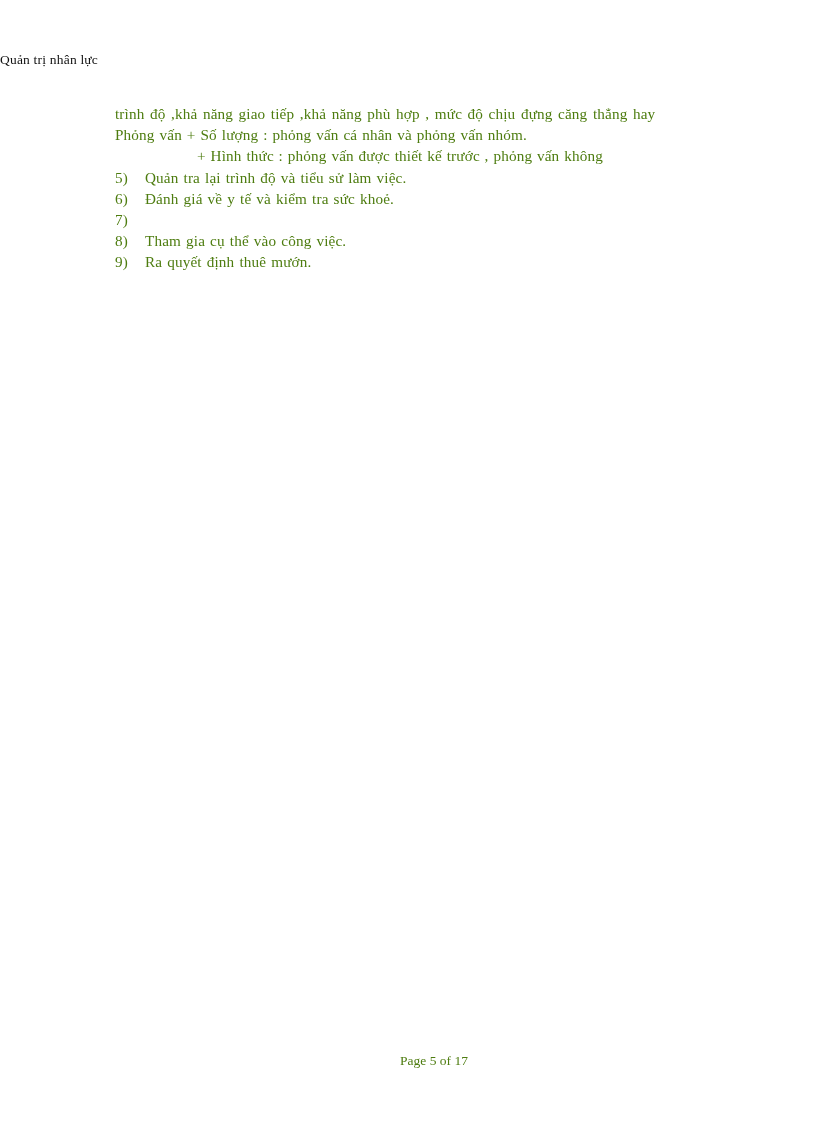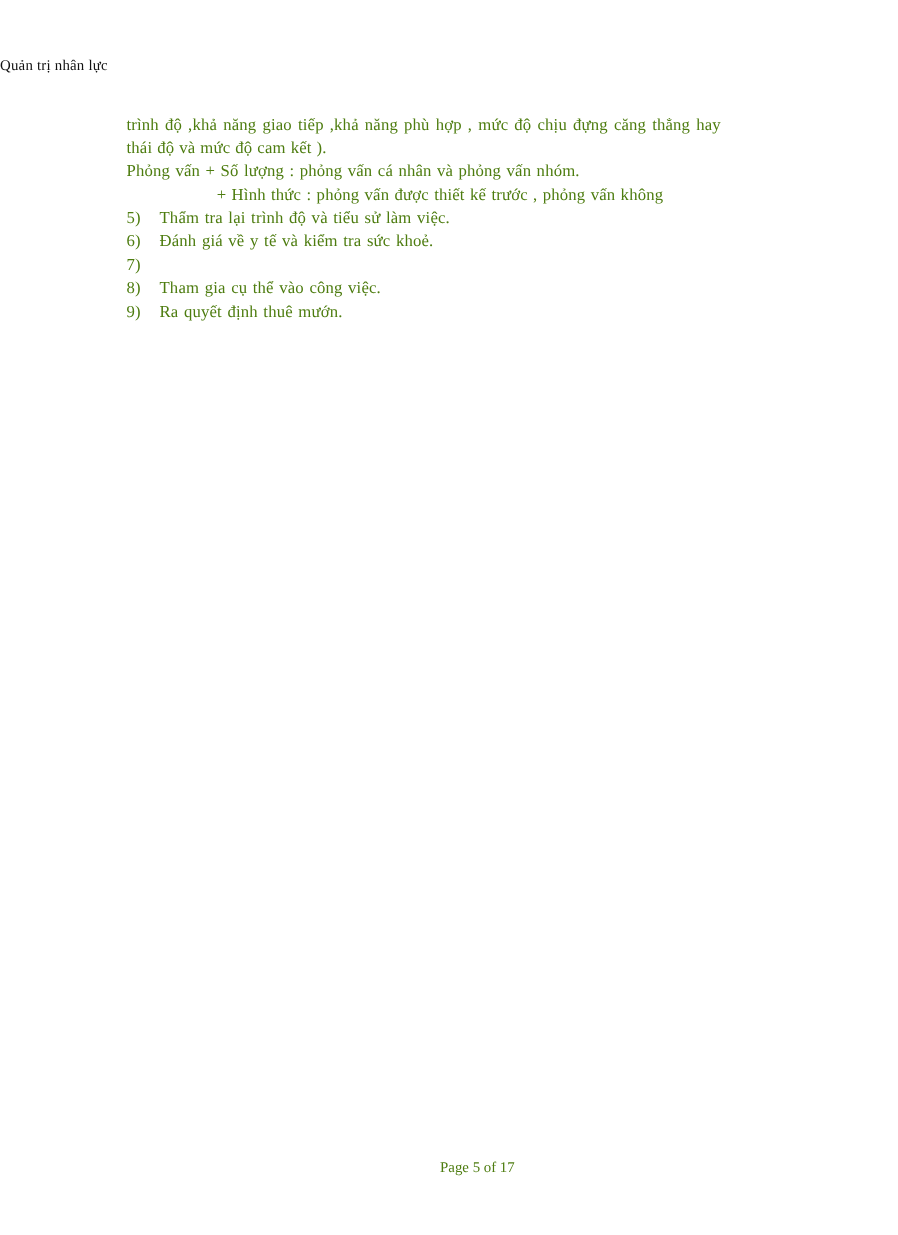--- a/index.html
+++ b/index.html
@@ -119,33 +119,32 @@
 <body>
 
 <div class="page">
 
   <div class="page-header">Quản trị nhân lực</div>
 
   <div class="body-block">
 
     <div class="text-line para-line-1">trình độ ,khả năng giao tiếp ,khả năng phù hợp , mức độ chịu đựng căng thẳng hay</div>
 
-    <div class="text-line para-line-2">thái độ và mức độ cam kết ).</div>
 
     <div class="text-line pv-line">Phỏng vấn + Số lượng : phỏng vấn cá nhân và phỏng vấn nhóm.</div>
 
     <div class="text-line sub-line">+ Hình thức : phỏng vấn được thiết kế trước , phỏng vấn không</div>
 
 
 
     <ol class="numbered-list">
 
       <li class="numbered-item">
         <span class="item-marker">5)</span>
-        <span class="item-text">Thẩm tra lại trình độ và tiểu sử làm việc.</span>
+        <span class="item-text">Quản tra lại trình độ và tiểu sử làm việc.</span>
       </li>
 
       <li class="numbered-item">
         <span class="item-marker">6)</span>
         <span class="item-text">Đánh giá về y tế và kiểm tra sức khoẻ.</span>
       </li>
 
       <li class="numbered-item">
         <span class="item-marker">7)</span>
       </li>

